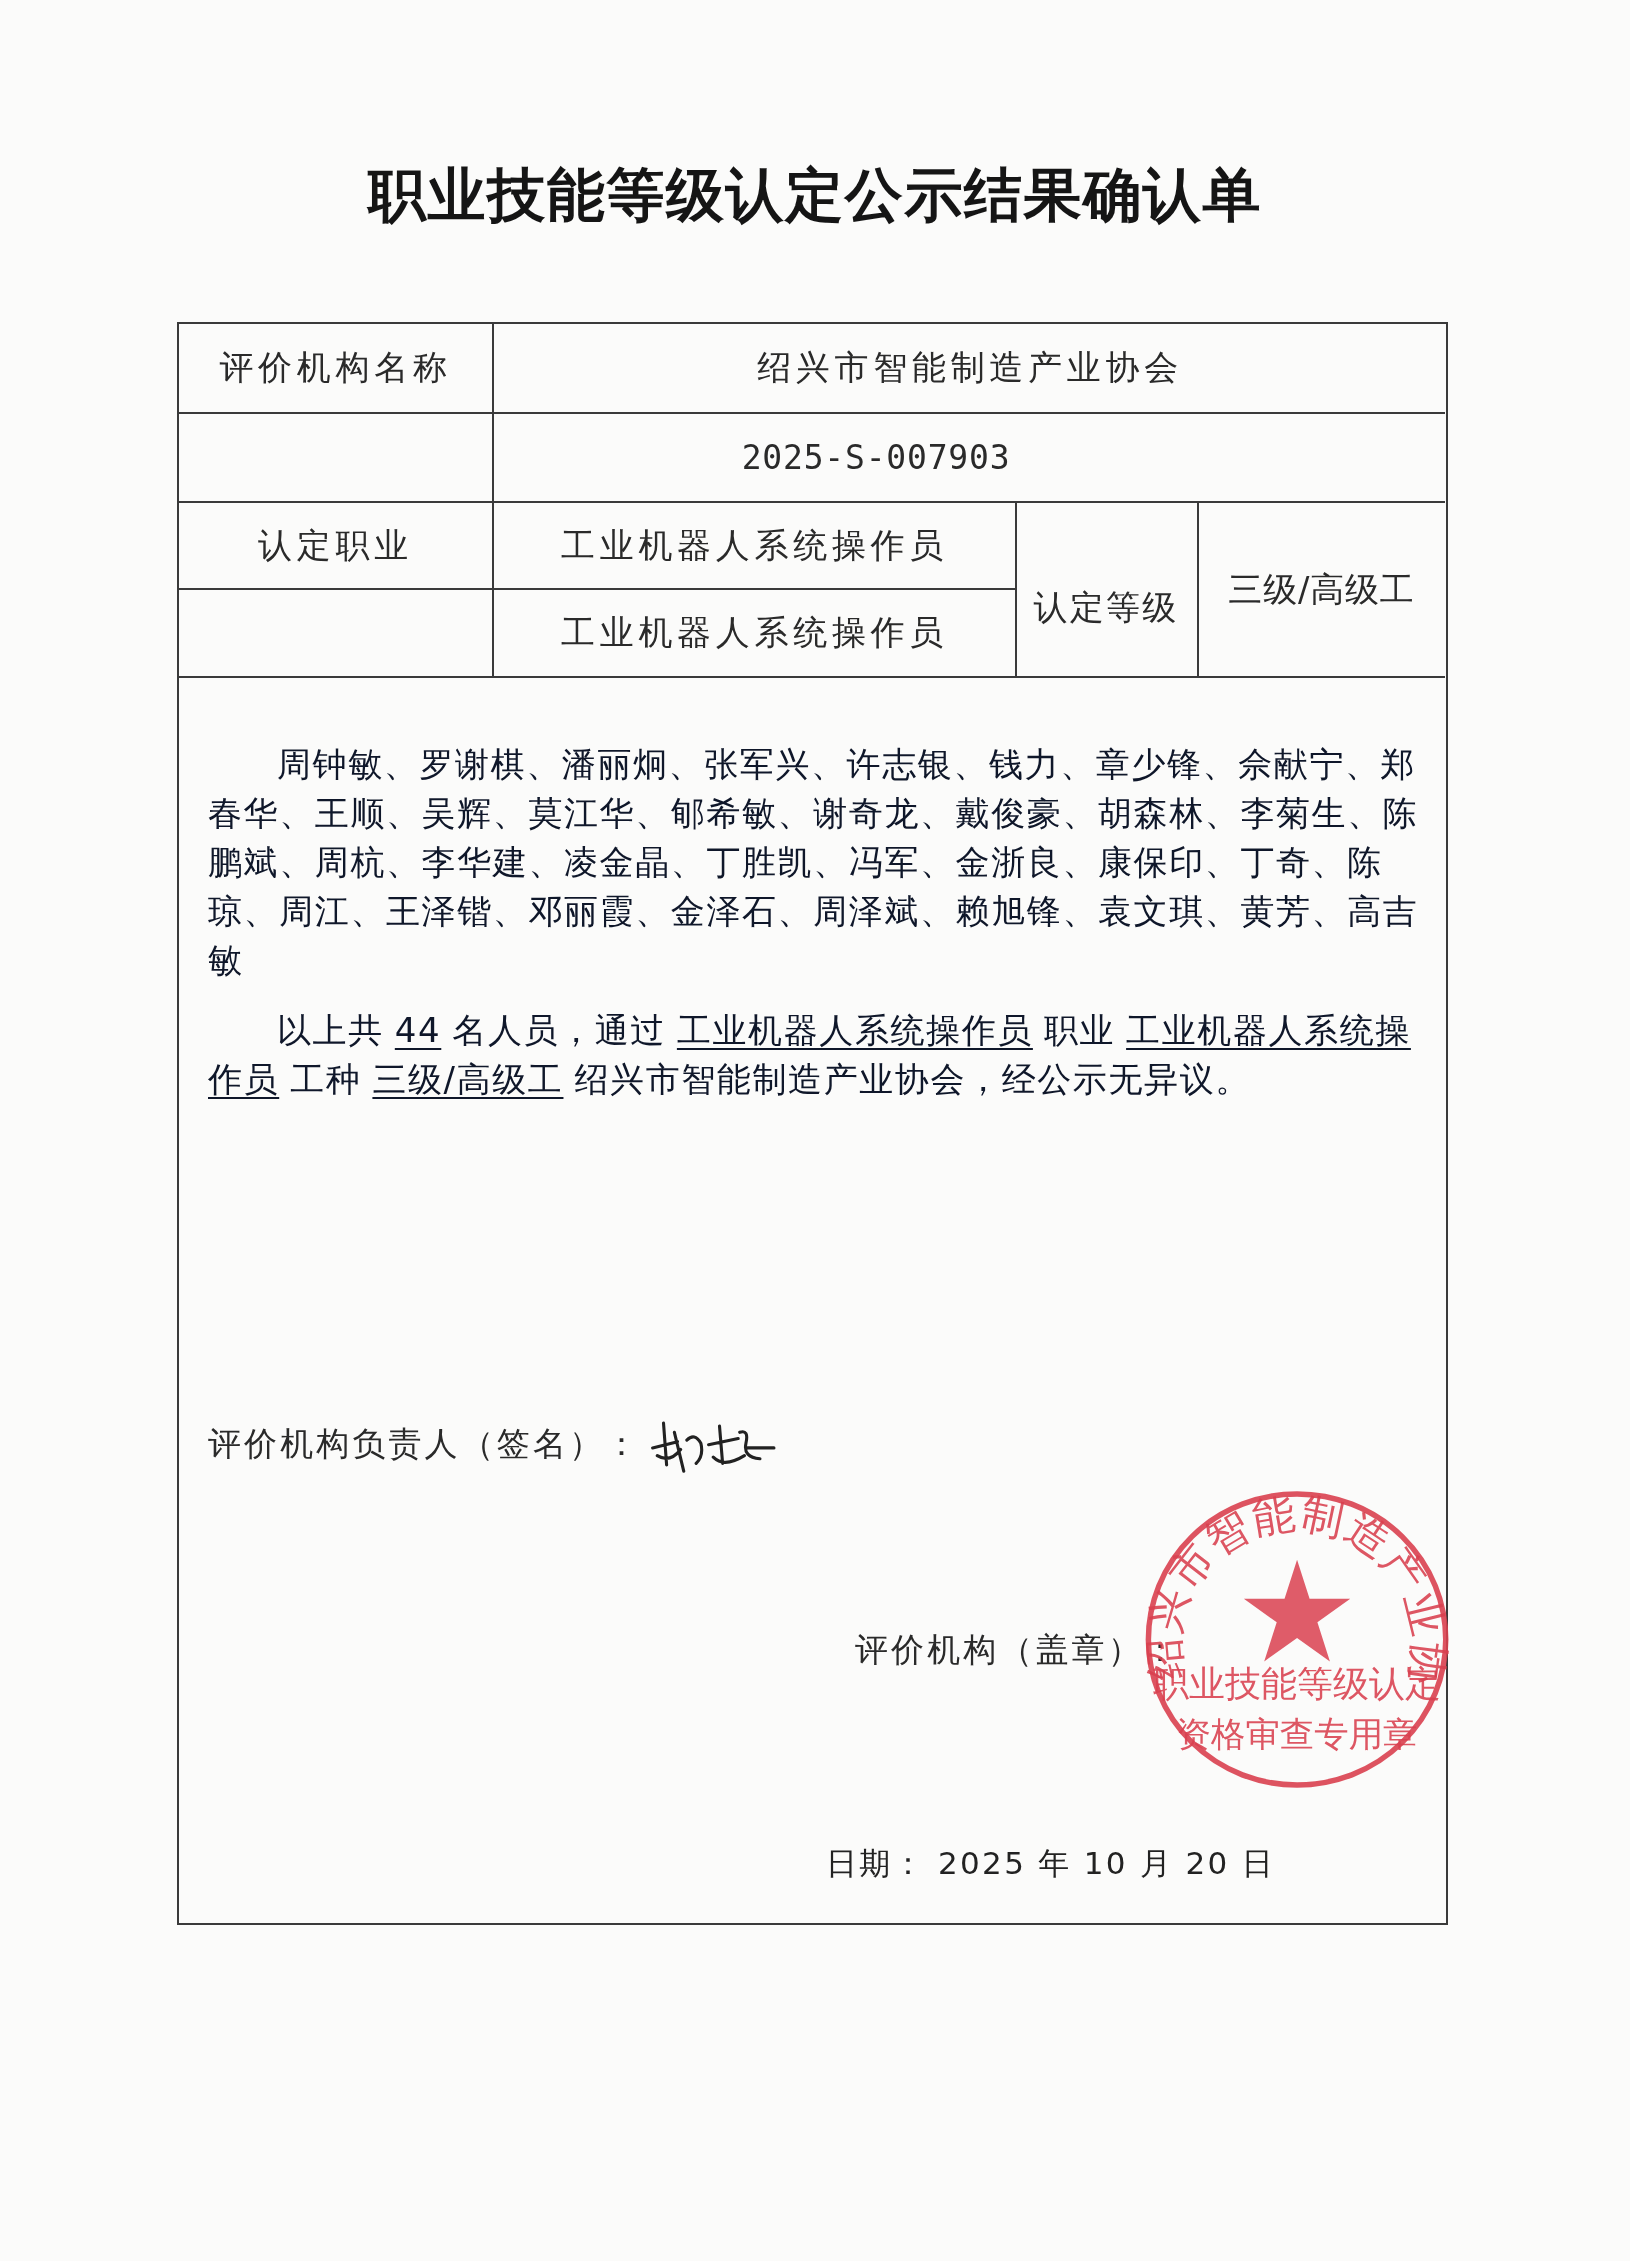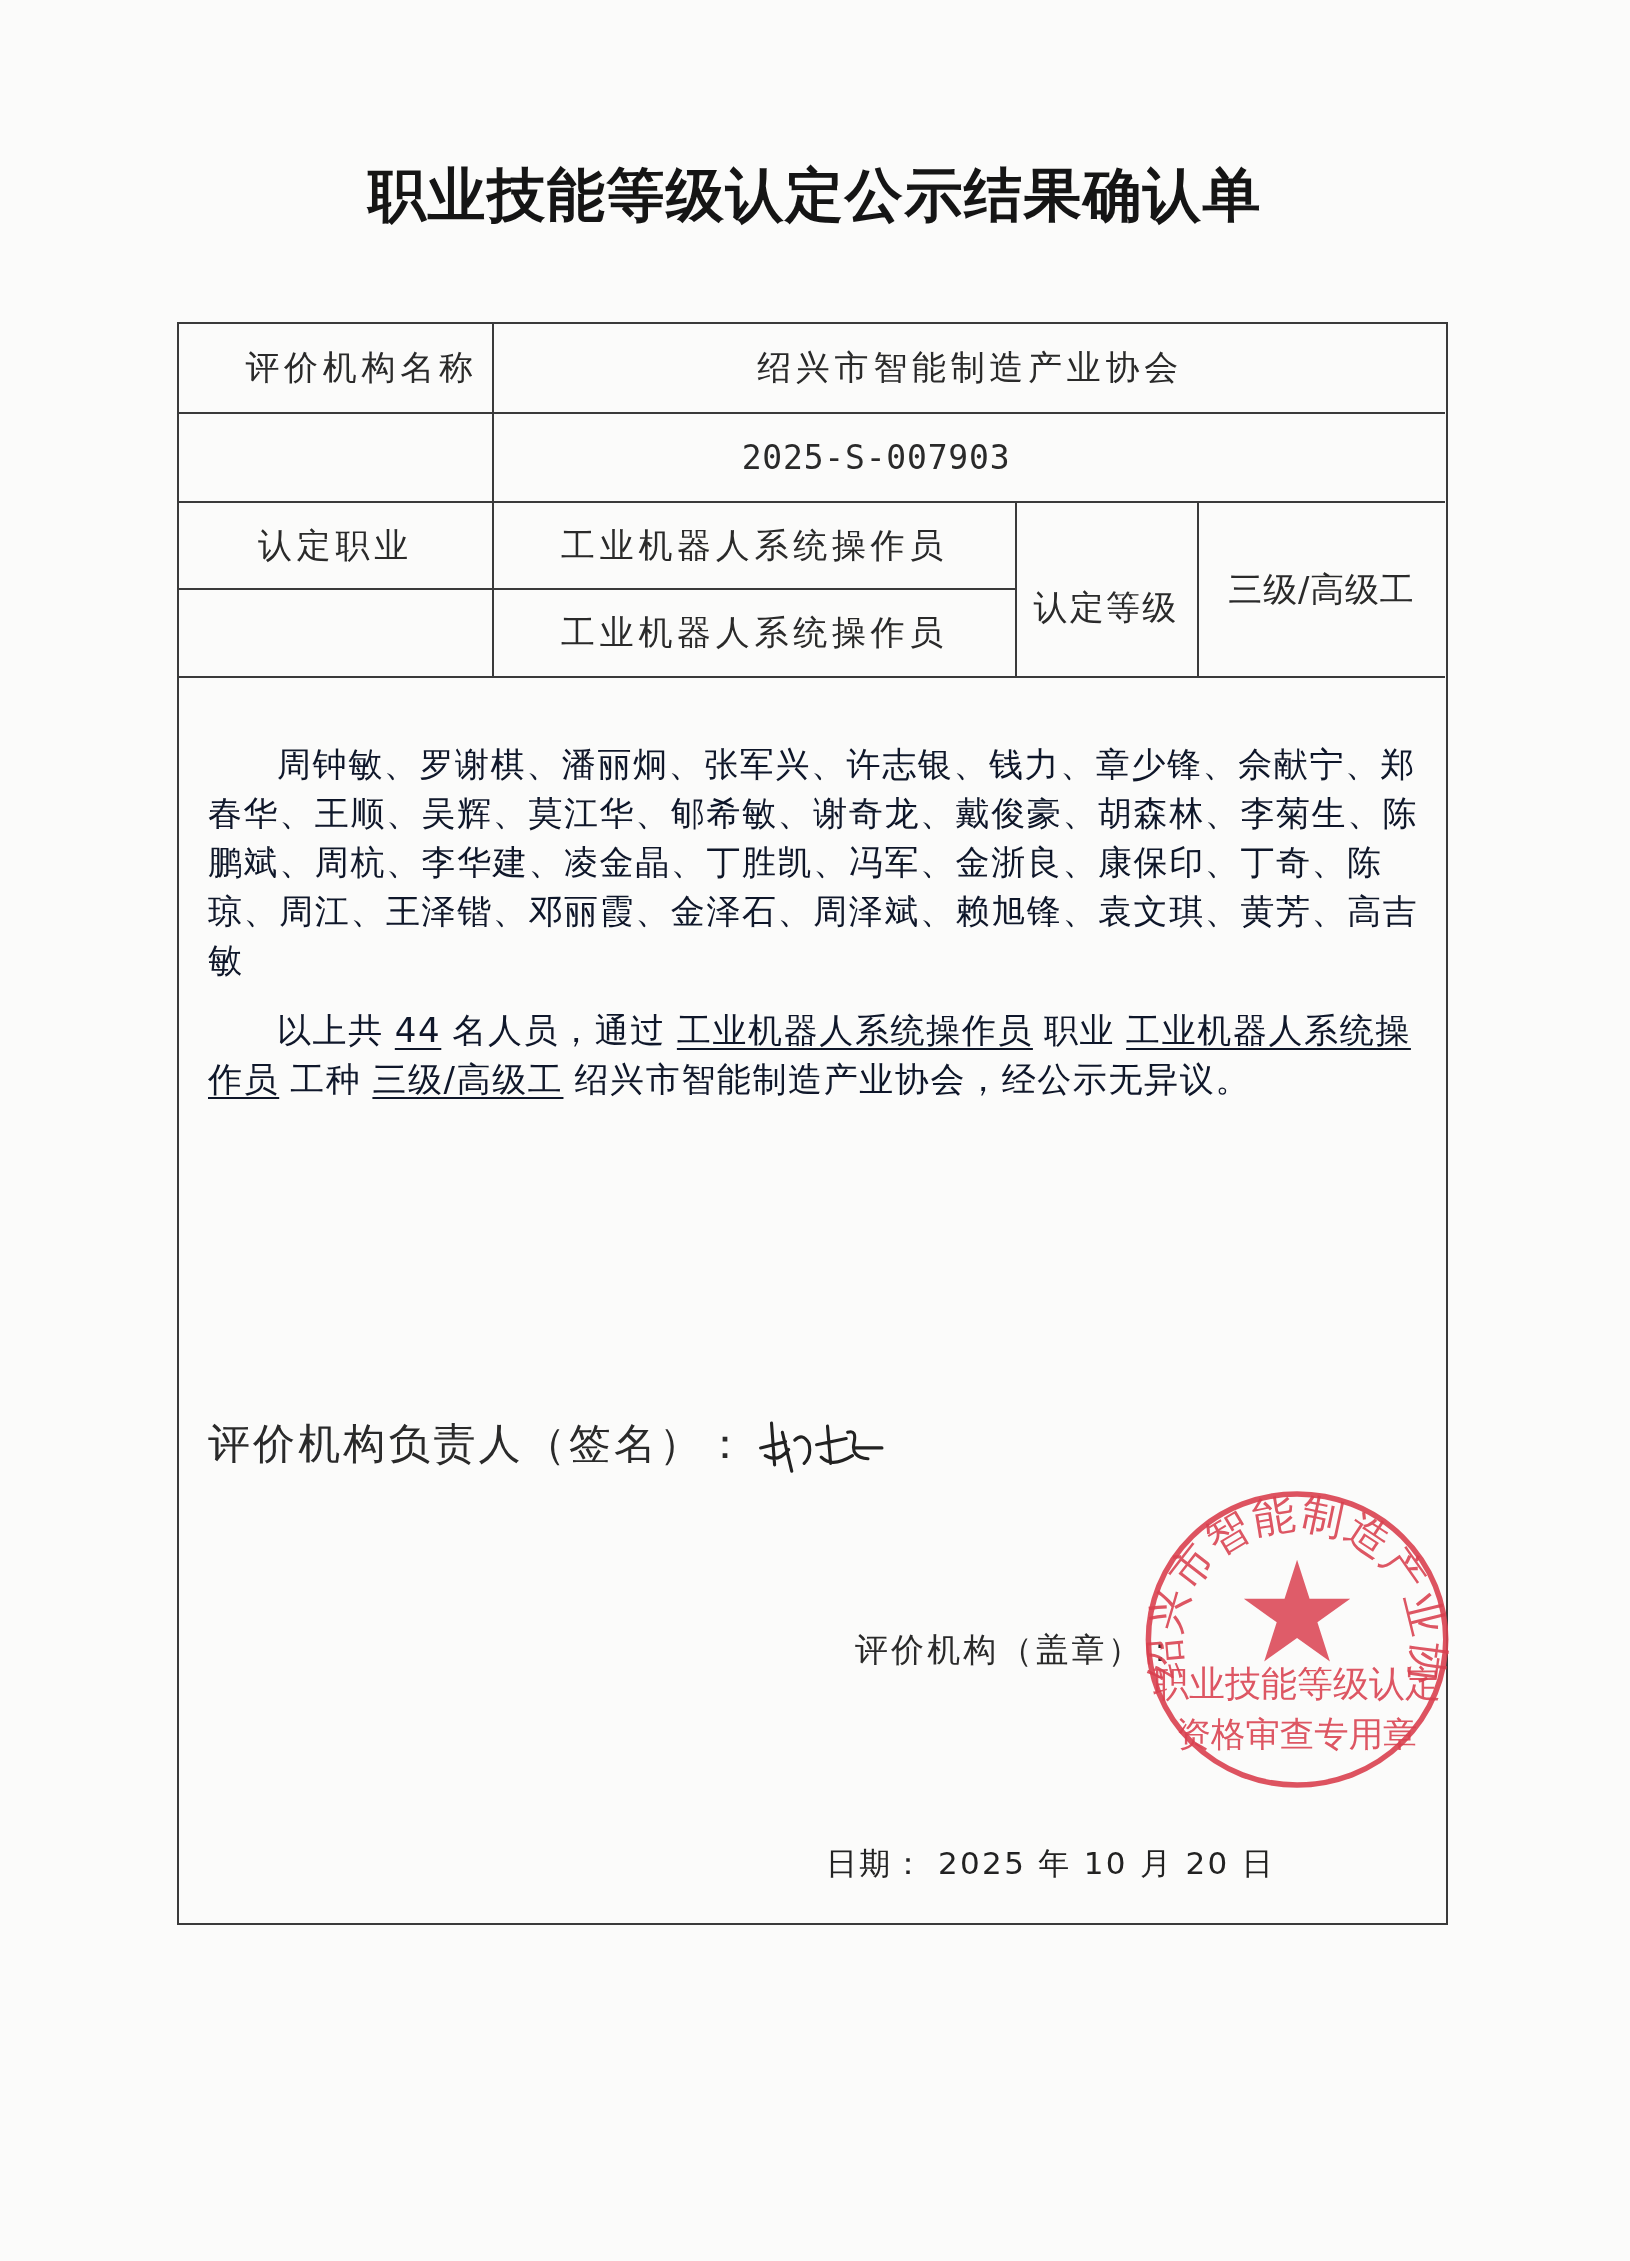--- a/index.html
+++ b/index.html
@@ -83,21 +83,21 @@
       text-decoration: underline;
       text-decoration-thickness: 2.3px;
       text-underline-offset: 6.3px;
       padding: 0 11px;
     }
     .signature-line {
       position: absolute;
       left: 208px;
       top: 1409px;
       font-family: "DejaVu Sans", "Liberation Sans", sans-serif;
-      font-size: 42px;
+      font-size: 33px;
       letter-spacing: 3.1px;
       color: #2a2a2a;
       display: flex;
       align-items: center;
     }
     .signature-scrawl {
       display: inline-block;
       width: 133px;
       height: 70px;
       margin-left: 4.7px;
@@ -137,21 +137,21 @@
 
   <div class="hline" style="left:0; top:88px; width:1266px;"></div>
   <div class="hline" style="left:0; top:177px; width:1266px;"></div>
   <div class="hline" style="left:0; top:264px; width:836px;"></div>
   <div class="hline" style="left:0; top:352px; width:1266px;"></div>
 
   <div class="vline" style="left:313px; top:0; height:354px;"></div>
   <div class="vline" style="left:836px; top:177px; height:177px;"></div>
   <div class="vline" style="left:1018px; top:177px; height:177px;"></div>
 
-  <div class="cell" style="left:0; top:0; width:313px; height:88px;padding-left:26px;">评价机构名称</div>
+  <div class="cell" style="left:0; top:0; width:313px; height:88px;">评价机构名称</div>
   <div class="cell" style="left:315px; top:0; width:952px; height:88px;">绍兴市智能制造产业协会</div>
 
   <div class="cell mono" style="left:315px; top:90px; width:764px; height:87px;">2025-S-007903</div>
 
   <div class="cell" style="left:0; top:179px; width:313px; height:85px;">认定职业</div>
   <div class="cell" style="left:315px; top:179px; width:521px; height:85px;">工业机器人系统操作员</div>
 
   <div class="cell" style="left:315px; top:266px; width:521px; height:86px;">工业机器人系统操作员</div>
 
   <div class="cell" style="left:837px; top:179px; width:180px; height:154px; letter-spacing:2.3px;margin-top:28px;">认定等级</div>

